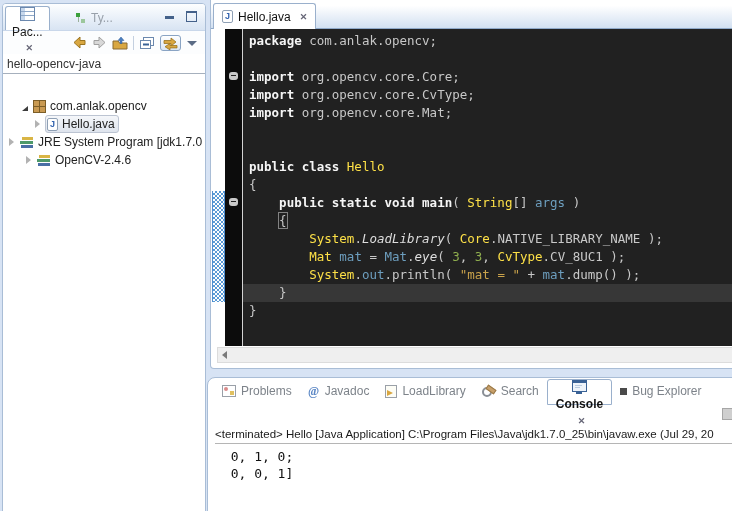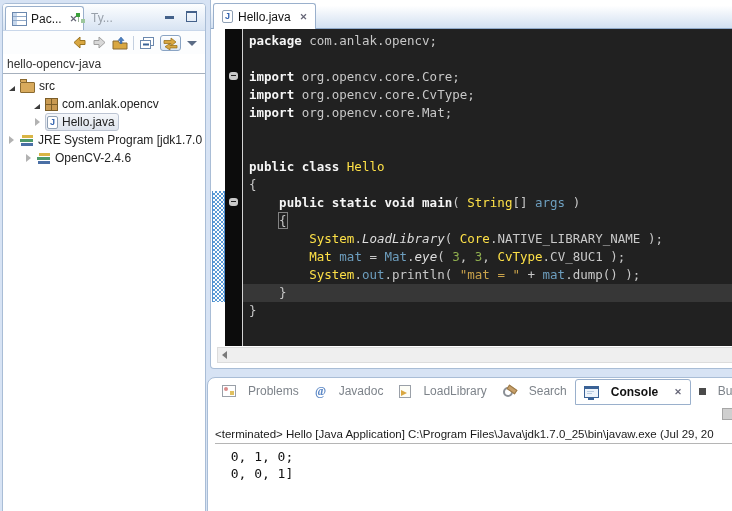--- a/index.html
+++ b/index.html
@@ -11,21 +11,21 @@
   .close-x{font-size:9px;color:#667;font-weight:bold;margin-left:4px;cursor:default;}
 
   
   .left-panel{position:absolute;left:2px;top:3px;width:202px;height:508px;background:#fff;
               border:1px solid #a9bdd6;border-radius:4px 4px 0 0;overflow:hidden;}
   .lp-tabbar{position:relative;height:26px;background:linear-gradient(#fdfeff,#d8e4f3);
              border-bottom:1px solid #c9d7ea;}
   .vtab{position:absolute;top:2px;height:23px;display:flex;align-items:center;gap:4px;
         padding:0 6px;font-size:12px;}
   .vtab.active{left:2px;background:#fff;border:1px solid #9ab0cc;border-bottom:none;
-               border-radius:3px 3px 0 0;color:#1a1a1a;}
+               border-radius:3px 3px 0 0;color:#1a1a1a;flex-direction:column;}
   .vtab.inactive{left:66px;color:#98a0aa;text-align:right;}
   .view-btns{position:absolute;right:8px;top:7px;display:flex;gap:12px;}
   .min-icon{width:9px;height:3px;border-bottom:3px solid #44618a;margin-top:2px;}
   .max-icon{width:9px;height:8px;border:1px solid #44618a;border-top:2px solid #44618a;}
   .lp-toolbar{height:23px;display:flex;justify-content:flex-end;align-items:center;gap:5px;
               padding-right:7px;background:#fcfdfe;}
   .tb-sep{width:1px;height:14px;background:#c4d0e0;}
   .pressed{border:1px solid #8aa4c4;border-radius:3px;background:linear-gradient(#ffffff,#dbe6f4);
            padding:0 1px;display:inline-flex;align-items:center;}
   .lp-project{font-size:12px;color:#333;padding:3px 4px 2px 4px;border-bottom:1px solid #a6b0bd;
@@ -119,23 +119,23 @@
   .ed-hscroll{position:absolute;left:6px;right:4px;top:347px;height:14px;background:#efefef;
               border:1px solid #dcdcdc;}
   .hs-arrow{position:absolute;left:4px;top:3px;width:0;height:0;border-top:4px solid transparent;
             border-bottom:4px solid transparent;border-right:5px solid #7a7a7a;}
 
   
   .bottom-panel{position:absolute;left:207px;top:377px;width:531px;height:140px;background:#fff;
                 border:1px solid #a9bdd6;border-radius:8px 0 0 0;overflow:hidden;}
   .bp-tabbar{display:flex;align-items:center;height:26px;padding-left:6px;font-size:12px;
              color:#7d838a;position:relative;}
-  .bp-tab{display:flex;align-items:center;gap:12px;padding:0 8px;height:24px;white-space:nowrap;}
+  .bp-tab{display:flex;align-items:center;gap:5px;padding:0 8px;height:24px;white-space:nowrap;}
   .bp-tab.active{background:#fff;border:1px solid #9ab0cc;border-radius:3px 3px 0 0;
-                 color:#111;font-weight:bold;margin-top:1px;}
+                 color:#111;font-weight:bold;margin-top:1px;flex-direction:column;}
   .bp-terminate{position:absolute;right:5px;top:30px;}
   .bp-status{position:absolute;left:7px;right:0;top:50px;font-size:11.5px;color:#1a1a1a;
              white-space:nowrap;overflow:hidden;padding-bottom:3px;border-bottom:1px solid #b5b5b5;}
   .bp-output{position:absolute;left:7px;top:70px;font:13px/17px "DejaVu Sans Mono",monospace;
              color:#111;white-space:pre;}
 
   
   .tb-btn{display:inline-flex;align-items:center;}
 </style>
 </head>
@@ -194,28 +194,21 @@
       <span class="tb-btn">
         <svg width="12" height="8">
             <polygon points="1,2 11,2 6,7" fill="#5a6b85"></polygon>
           </svg>
       </span>
     </div>
 
     <div class="lp-project">hello-opencv-java</div>
 
     <div class="lp-tree" id="pe-tree">
-        <div class="tree-row" style="padding-left: 6px;">
-          <span class="tw tw-exp"></span>
-          <span class="row-body">
-            <span class="ic source-folder-icon"></span>
-            <span class="tree-label">src</span>
-          </span>
-        </div>
-        <div class="tree-row" style="padding-left: 31px;">
+        <div class="tree-row" style="padding-left: 19px; margin-top: 20px;">
           <span class="tw tw-exp"></span>
           <span class="row-body">
             <span class="ic package-icon"></span>
             <span class="tree-label">com.anlak.opencv</span>
           </span>
         </div>
         <div class="tree-row" style="padding-left: 32px;">
           <span class="tw tw-col"></span>
           <span class="row-body selected">
             <span class="ic java-file-icon">J</span>

